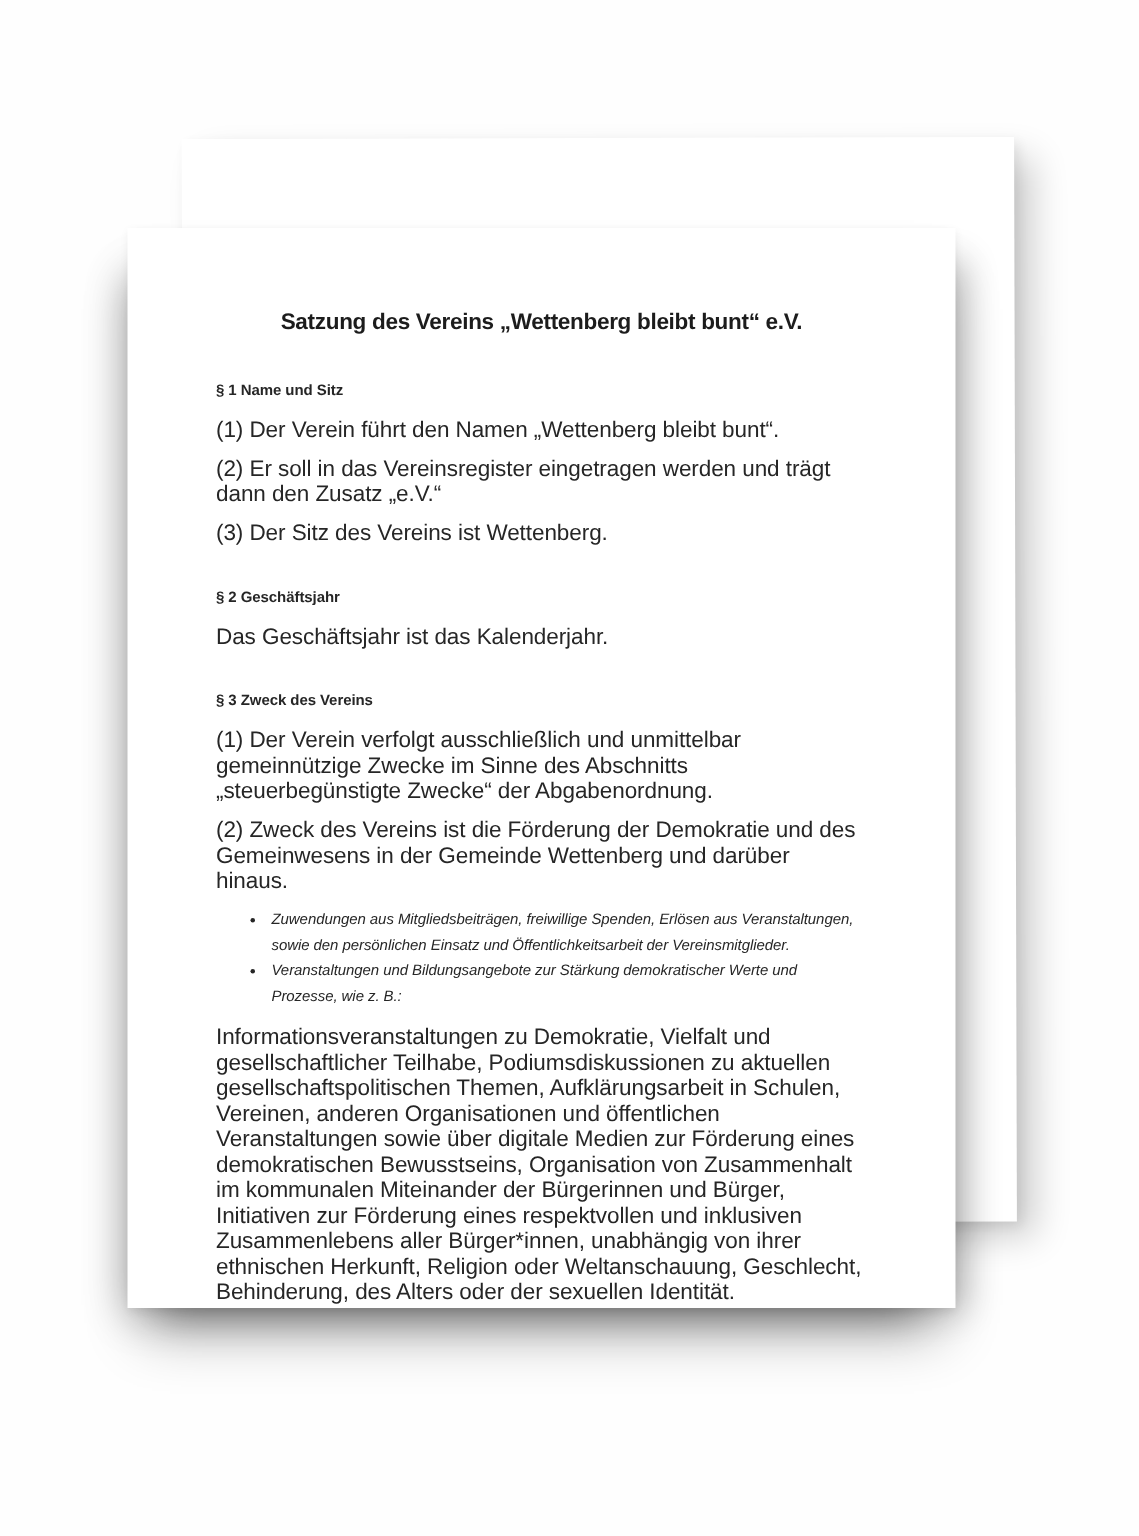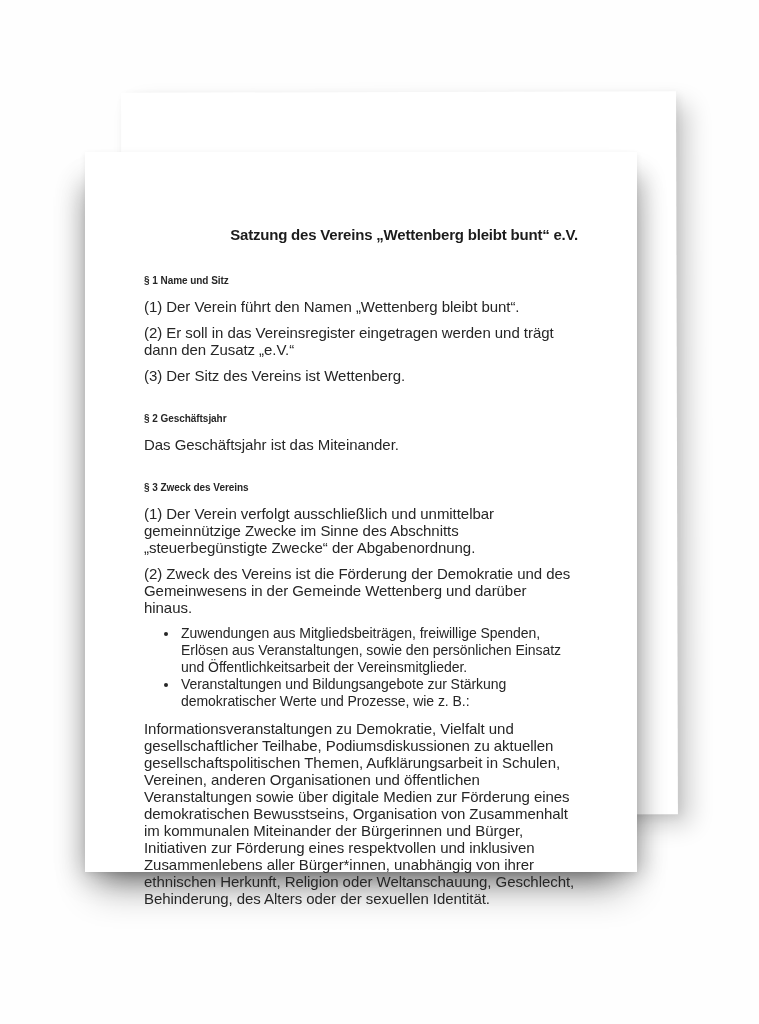--- a/index.html
+++ b/index.html
@@ -23,34 +23,34 @@
     padding: 52px 59px 0;
     color: #262626;
     box-shadow:
       0 26px 36px -10px rgba(0,0,0,0.33),
       -16px 18px 26px -14px rgba(0,0,0,0.26),
       16px 12px 22px -10px rgba(0,0,0,0.24),
       0 2px 6px rgba(0,0,0,0.07);
   }
   .doc-title {
     font-size: 15px; font-weight: 700; line-height: 22px;
-    letter-spacing: -0.2px; text-align: right; color: #1c1c1c;
-    margin: 20px 0 0;
+    letter-spacing: -0.2px; text-align: center; color: #1c1c1c;
+    margin: 0 0 0;
   }
   .sec-heading {
     font-size: 10px; font-weight: 700; line-height: 17px;
     margin: 26px 0 8px; letter-spacing: -0.05px;
   }
   .para {
     font-size: 15px; line-height: 17px; margin: 9px 0;
     letter-spacing: -0.05px;
   }
   .bullet-list {
     margin: 8px 0 10px; padding-left: 35px;
-    font-size: 14px; line-height: 17px; letter-spacing: -0.05px;
+    font-size: 10px; line-height: 17px; letter-spacing: -0.05px; font-style: italic;
   }
   .bullet-list li { margin: 0; padding-left: 2px; }
   section { margin: 0; }
 </style>
 </head>
 <body>
 
 <div class="canvas">
 
   <div class="page page--back"></div>
@@ -61,21 +61,21 @@
 
     <section>
       <h2 class="sec-heading">§ 1 Name und Sitz</h2>
       <p class="para">(1) Der Verein führt den Namen „Wettenberg bleibt bunt“.</p>
       <p class="para">(2) Er soll in das Vereinsregister eingetragen werden und trägt dann den Zusatz „e.V.“</p>
       <p class="para">(3) Der Sitz des Vereins ist Wettenberg.</p>
     </section>
 
     <section>
       <h2 class="sec-heading">§ 2 Geschäftsjahr</h2>
-      <p class="para">Das Geschäftsjahr ist das Miteinander.</p>
+      <p class="para">Das Geschäftsjahr ist das Kalenderjahr.</p>
     </section>
 
     <section>
       <h2 class="sec-heading">§ 3 Zweck des Vereins</h2>
       <p class="para">(1) Der Verein verfolgt ausschließlich und unmittelbar gemeinnützige Zwecke im Sinne des Abschnitts „steuerbegünstigte Zwecke“ der Abgabenordnung.</p>
       <p class="para">(2) Zweck des Vereins ist die Förderung der Demokratie und des Gemeinwesens in der Gemeinde Wettenberg und darüber hinaus.</p>
       <ul class="bullet-list">
         <li>Zuwendungen aus Mitgliedsbeiträgen, freiwillige Spenden, Erlösen aus Veranstaltungen, sowie den persönlichen Einsatz und Öffentlichkeitsarbeit der Vereinsmitglieder.</li>
         <li>Veranstaltungen und Bildungsangebote zur Stärkung demokratischer Werte und Prozesse, wie z. B.:</li>
       </ul>

